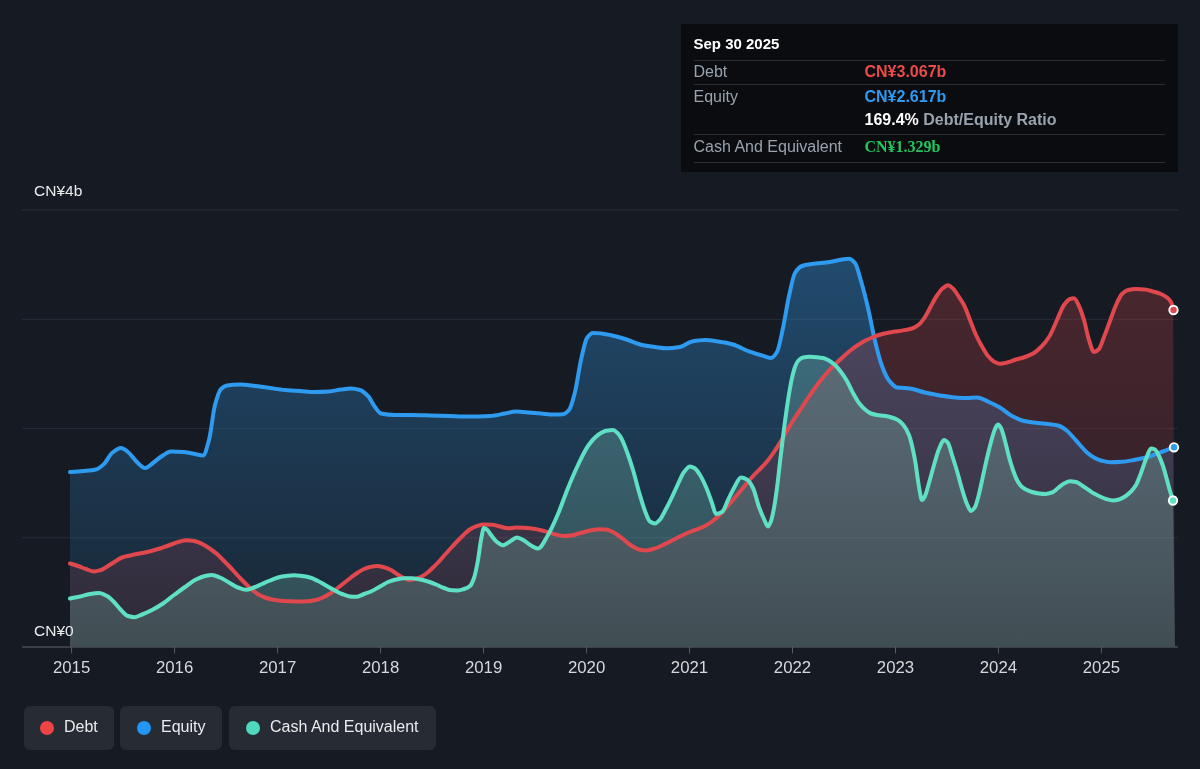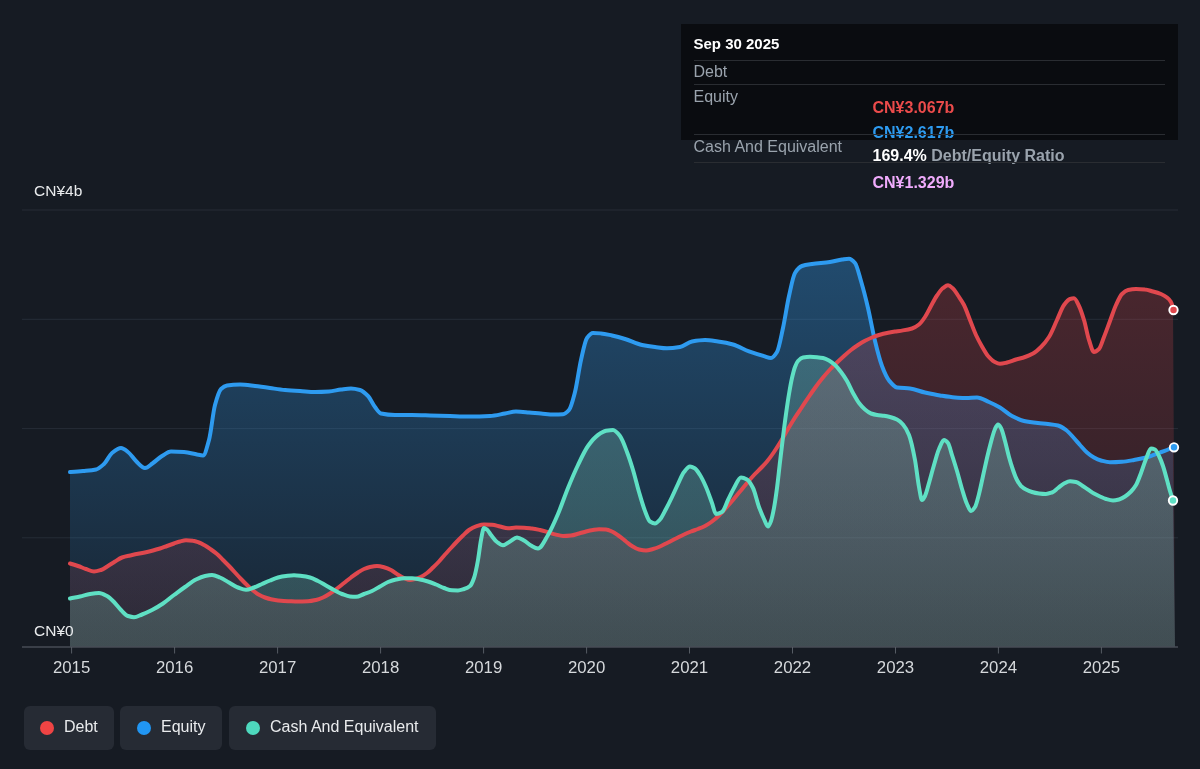--- a/index.html
+++ b/index.html
@@ -1,20 +1,20 @@
 <!DOCTYPE html>
 <html><head><meta charset="utf-8">
 <style>
 html,body{margin:0;padding:0;background:#161b23;width:1200px;height:769px;overflow:hidden;}
 body{font-family:"Liberation Sans", sans-serif;position:relative;}
 #chart{position:absolute;left:0;top:0;}
-.tip{position:absolute;left:680.5px;top:23.5px;width:497px;height:116px;background:#0a0c10;color:#9aa3ad;font-size:16px;}
+.tip{position:absolute;left:680.5px;top:23.5px;width:497px;height:148px;background:#0a0c10;color:#9aa3ad;font-size:16px;}
 .tip .rowi{position:absolute;left:13px;right:13px;border-bottom:1px solid #2a2d32;}
 .tip .lbl{position:absolute;left:13px;}
-.tip .val{position:absolute;left:192px;font-weight:bold;margin-top:36px;}
+.tip .val{position:absolute;left:184px;font-weight:bold;}
 .legend{position:absolute;top:706px;left:24px;height:44px;}
 .chip{position:absolute;top:0;height:44px;background:#262b34;border-radius:6px;color:#e9ebed;font-size:16px;}
 .dot{position:absolute;top:15px;width:14px;height:14px;border-radius:50%;}
 .chip span{position:absolute;top:12px;white-space:nowrap;}
 </style></head>
 <body>
 <div id="chart"><svg width="1200" height="769" viewBox="0 0 1200 769" font-family="Liberation Sans, sans-serif">
 <defs>
 <linearGradient id="gb" x1="0" y1="258" x2="0" y2="647" gradientUnits="userSpaceOnUse">
 <stop offset="0" stop-color="#3399e8" stop-opacity="0.38"></stop>
@@ -72,21 +72,21 @@
   <div style="position:absolute;left:13px;top:11px;color:#fff;font-weight:bold;font-size:15px;">Sep 30 2025</div>
   <div class="rowi" style="top:36px;"></div>
   <div class="lbl" style="top:39px;">Debt</div>
     <div class="val" style="top:39px;color:#eb4b4b;">CN¥3.067b</div>
   <div class="rowi" style="top:60px;"></div>
   <div class="lbl" style="top:64px;">Equity</div>
     <div class="val" style="top:64px;color:#2e9bf0;">CN¥2.617b</div>
   <div class="val" style="top:87px;"><span style="color:#fff;">169.4%</span> <span style="color:#9aa3ad;font-weight:bold;">Debt/Equity Ratio</span></div>
   <div class="rowi" style="top:110px;"></div>
   <div class="lbl" style="top:114px;">Cash And Equivalent</div>
-    <div class="val" style="top:114px;color:#f0abfc;">CN¥1.329b</div>
+    <div class="val" style="top:114px;color:#22c55e;font-family:Liberation Serif, serif;">CN¥1.329b</div>
   <div class="rowi" style="top:138px;"></div>
 </div>
 <div class="legend">
   <div class="chip" style="left:0;width:90px;">
       <div class="dot" style="left:16px;background:#ef4444;"></div>
       <span style="left:40px;">Debt</span>
     </div>
   <div class="chip" style="left:96px;width:102px;">
       <div class="dot" style="left:17px;background:#2196f3;"></div>
       <span style="left:41px;">Equity</span>

